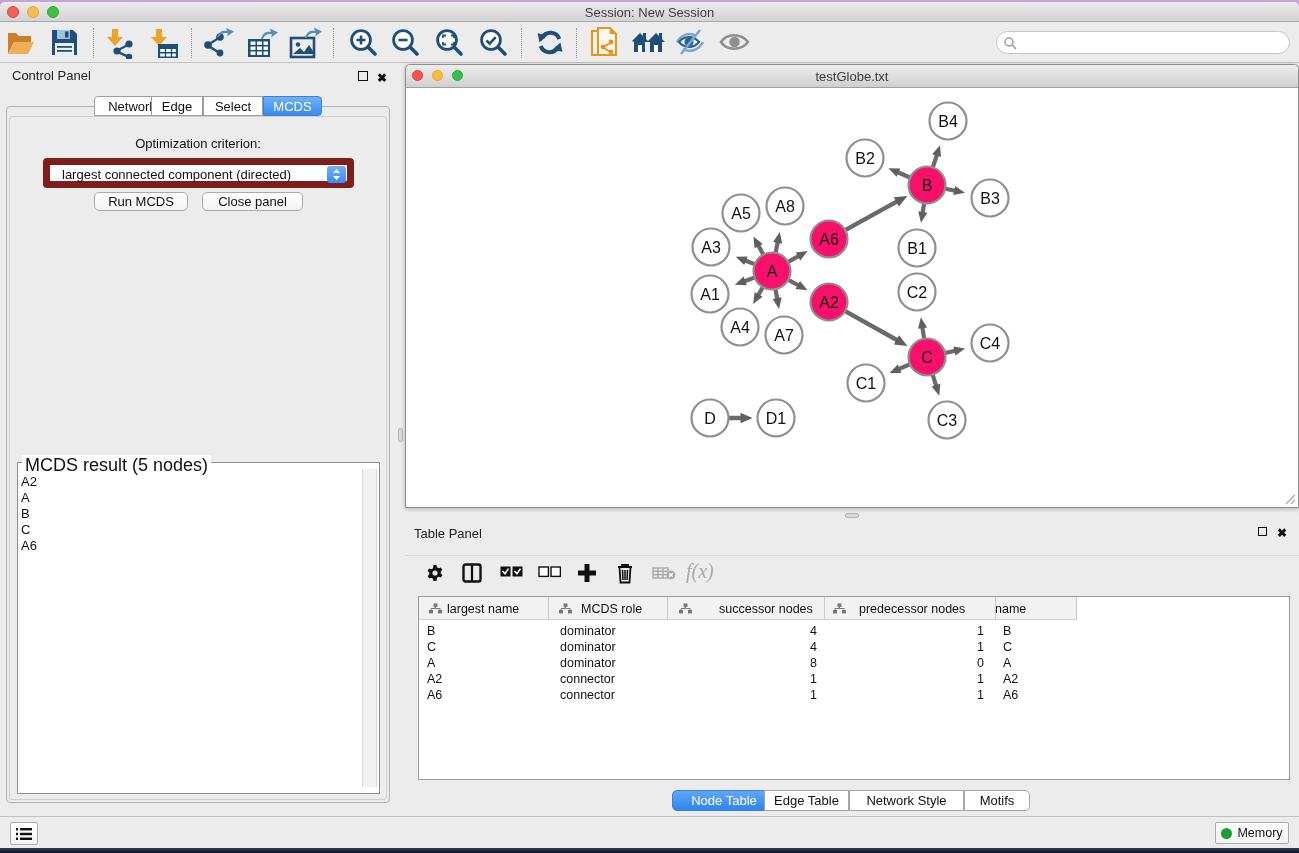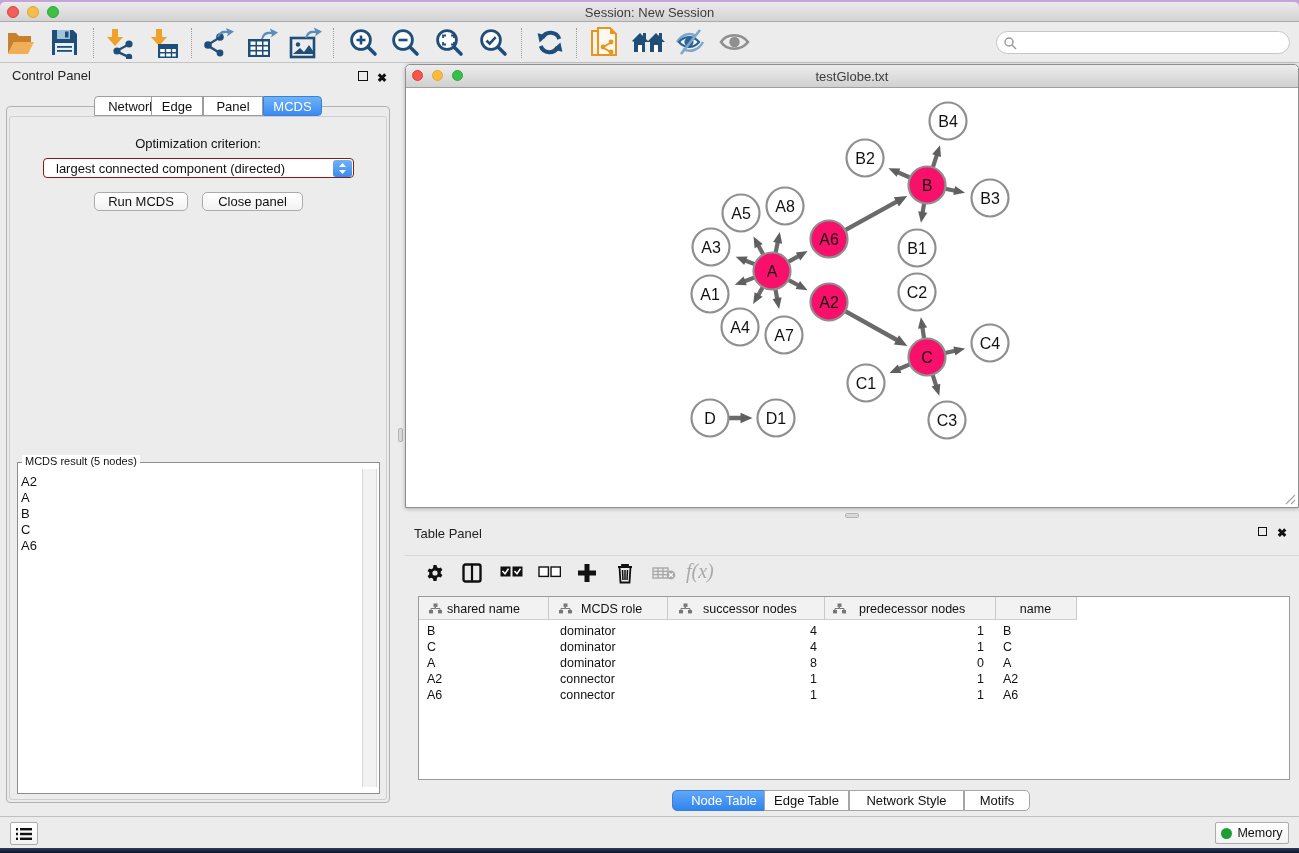--- a/index.html
+++ b/index.html
@@ -13,30 +13,30 @@
 .searchbox{left:996px;top:31px;width:294px;height:23px;background:#fff;border:1px solid #c6c6c6;border-radius:12px}
 .cp-title{left:12px;top:68px;font-size:13px;color:#222}
 .wbtn{font-size:12px;color:#111;top:72px}
 .tabs{top:96px;height:20px;font-size:13px}
 .tab{position:absolute;top:0;height:20px;background:#fff;border:1px solid #9d9d9d;color:#111;text-align:center;line-height:19px}
 .tab.sel{background:linear-gradient(#6fb2f8,#3a8af0);color:#fff;border-color:#3a7fd8}
 .cp-box{left:6px;top:106px;width:384px;height:697px;background:#ebebeb;border:1px solid #b2b2b2;border-radius:4px}
 .cp-inner{left:9px;top:116px;width:378px;height:684px;background:#ececec;border:1px solid #cfcfcf;border-radius:3px}
 .btn{background:linear-gradient(#ffffff,#f2f2f2);border:1px solid #ababab;border-radius:5px;font-size:13px;color:#111;text-align:center}
 .fieldset{left:17px;top:462px;width:363px;height:332px;background:#fff;border:1px solid #8d8d8d}
-.legend{left:22px;top:455px;background:#fff;padding:0 3px;font-size:11px;color:#111}
+.legend{left:22px;top:455px;background:#fff;padding:0 3px;font-size:18px;color:#111}
 .mcds-item{left:21px;font-size:13px;color:#111}
 .scrollstrip{left:362px;top:469px;width:15px;height:318px;background:#f2f2f2;border-left:1px solid #d8d8d8;border-right:1px solid #d8d8d8}
 .netwin{left:405px;top:64px;width:894px;height:444px;background:#fff;border:1px solid #8f8f8f;border-radius:5px 5px 0 0;box-shadow:0 1px 4px rgba(0,0,0,.25)}
 .net-tb{left:0;top:0;width:892px;height:23px;background:linear-gradient(#ededed,#d0d0d0);border-bottom:1px solid #9f9f9f;border-radius:5px 5px 0 0}
 .ntl{border-radius:50%;width:11px;height:11px;top:6px}
 .tp-title{left:414px;top:526px;font-size:13px;color:#222}
 .tablebox{left:418px;top:596px;width:872px;height:184px;background:#fff;border:1px solid #9a9a9a}
 .th{top:0;height:23px;background:#f2f2f2;border-bottom:1px solid #cfcfcf;position:absolute}
-.thtxt{position:absolute;top:5px;font-size:12.5px;color:#111;width:100%;text-align:center}
+.thtxt{position:absolute;top:5px;font-size:12.5px;color:#111;width:100%;}
 .td{position:absolute;font-size:12.5px;color:#111}
 .btab{position:absolute;top:0;height:21px;background:#fff;border:1px solid #a5a5a5;font-size:13px;color:#111;text-align:center;line-height:20px}
 .btab.sel{background:linear-gradient(#61a7f8,#2f84ef);color:#fff;border-color:#3a7fd8}
 .statusbar{left:0;top:816px;width:1299px;height:32px;background:#ececec;border-top:1px solid #c0c0c0}
 .darkstrip{left:0;top:848px;width:1299px;height:5px;background:linear-gradient(#2a3d5e,#0c1322)}
 </style></head><body>
 <div class="abs titlewrap"></div>
 <div class="abs titlebar"></div>
 <div class="abs tl" style="left:7px;background:#f2605a;border:1px solid #d9453e"></div>
 <div class="abs tl" style="left:27px;background:#f5bd4e;border:1px solid #dea633"></div>
@@ -187,25 +187,25 @@
   </svg>
 
 <div class="abs cp-title">Control Panel</div>
 <div class="abs wbtn" style="left:358px;top:71px;width:10px;height:10px;border:1.5px solid #111"></div>
 <div class="abs" style="left:377px;top:71px;font-size:12px;font-weight:bold;color:#111">✖</div>
 <div class="abs cp-box"></div>
 <div class="abs cp-inner"></div>
 <div class="abs tabs" style="left:78px;width:246px">
 <div class="tab" style="left:16px;width:76px;border-radius:4px 0 0 0">Network</div>
 <div class="tab" style="left:73px;width:52px">Edge</div>
-<div class="tab" style="left:125px;width:60px">Panel</div>
+<div class="tab" style="left:125px;width:60px">Select</div>
 <div class="tab sel" style="left:185px;width:59px;border-radius:0 4px 4px 0">MCDS</div>
 </div>
 <div class="abs" style="left:0px;top:136px;width:396px;text-align:center;font-size:13px;color:#111">Optimization criterion:</div>
-<div class="abs" style="left:43px;top:158px;width:311px;height:20px;background:#fff;border:1px solid #7f1d1d;border-radius:4px">
+<div class="abs" style="left:43px;top:158px;width:311px;height:30px;background:#fff;border:7px solid #7f1d1d;border-radius:4px">
 <div class="abs" style="left:12px;top:2px;font-size:13px;color:#111">largest connected component (directed)</div>
 <div class="abs" style="right:1px;top:1px;width:19px;height:17px;background:linear-gradient(#6fb2f8,#3a8af0);border-radius:3px">
 <svg width="19" height="17" viewBox="0 0 19 17">
         <path d="M9.5 3 L13 7 H6z M9.5 14 L6 10 h7z" fill="#fff"></path>
       </svg></div>
 </div>
 <div class="abs btn" style="left:94px;top:192px;width:94px;height:19px;line-height:18px">Run MCDS</div>
 <div class="abs btn" style="left:202px;top:192px;width:101px;height:19px;line-height:18px">Close panel</div>
 <div class="abs fieldset"></div>
 <div class="abs legend">MCDS result (5 nodes)</div>
@@ -358,39 +358,39 @@
 <div class="abs tablebox">
 <div class="th" style="left:0;width:657px"></div>
 <svg class="abs" style="left:10px;top:6px" width="13" height="11" viewBox="0 0 13 11">
       <g fill="#777">
         <rect x="4.5" y="0.5" width="4" height="3.4"></rect>
         <rect x="0" y="7" width="4" height="3.4"></rect>
         <rect x="9" y="7" width="4" height="3.4"></rect>
         <path d="M6 4 v1.5 H2 V9 h-.8 M6.5 4 v1.5 h4.5 V9 h.8" stroke="#777" fill="none"></path>
       </g>
     </svg>
-<div class="thtxt" style="left:28px;width:auto;text-align:left">shared name</div>
+<div class="thtxt" style="left:28px;width:auto;text-align:left">largest name</div>
 <svg class="abs" style="left:140px;top:6px" width="13" height="11" viewBox="0 0 13 11">
       <g fill="#777">
         <rect x="4.5" y="0.5" width="4" height="3.4"></rect>
         <rect x="0" y="7" width="4" height="3.4"></rect>
         <rect x="9" y="7" width="4" height="3.4"></rect>
         <path d="M6 4 v1.5 H2 V9 h-.8 M6.5 4 v1.5 h4.5 V9 h.8" stroke="#777" fill="none"></path>
       </g>
     </svg>
 <div class="thtxt" style="left:162px;width:auto;text-align:left">MCDS role</div>
 <svg class="abs" style="left:260px;top:6px" width="13" height="11" viewBox="0 0 13 11">
       <g fill="#777">
         <rect x="4.5" y="0.5" width="4" height="3.4"></rect>
         <rect x="0" y="7" width="4" height="3.4"></rect>
         <rect x="9" y="7" width="4" height="3.4"></rect>
         <path d="M6 4 v1.5 H2 V9 h-.8 M6.5 4 v1.5 h4.5 V9 h.8" stroke="#777" fill="none"></path>
       </g>
     </svg>
-<div class="thtxt" style="left:284px;width:auto;text-align:left">successor nodes</div>
+<div class="thtxt" style="left:300px;width:auto;text-align:left">successor nodes</div>
 <svg class="abs" style="left:414px;top:6px" width="13" height="11" viewBox="0 0 13 11">
       <g fill="#777">
         <rect x="4.5" y="0.5" width="4" height="3.4"></rect>
         <rect x="0" y="7" width="4" height="3.4"></rect>
         <rect x="9" y="7" width="4" height="3.4"></rect>
         <path d="M6 4 v1.5 H2 V9 h-.8 M6.5 4 v1.5 h4.5 V9 h.8" stroke="#777" fill="none"></path>
       </g>
     </svg>
 <div class="thtxt" style="left:440px;width:auto;text-align:center">predecessor nodes</div>
 <div class="thtxt" style="left:576px;width:81px">name</div>

